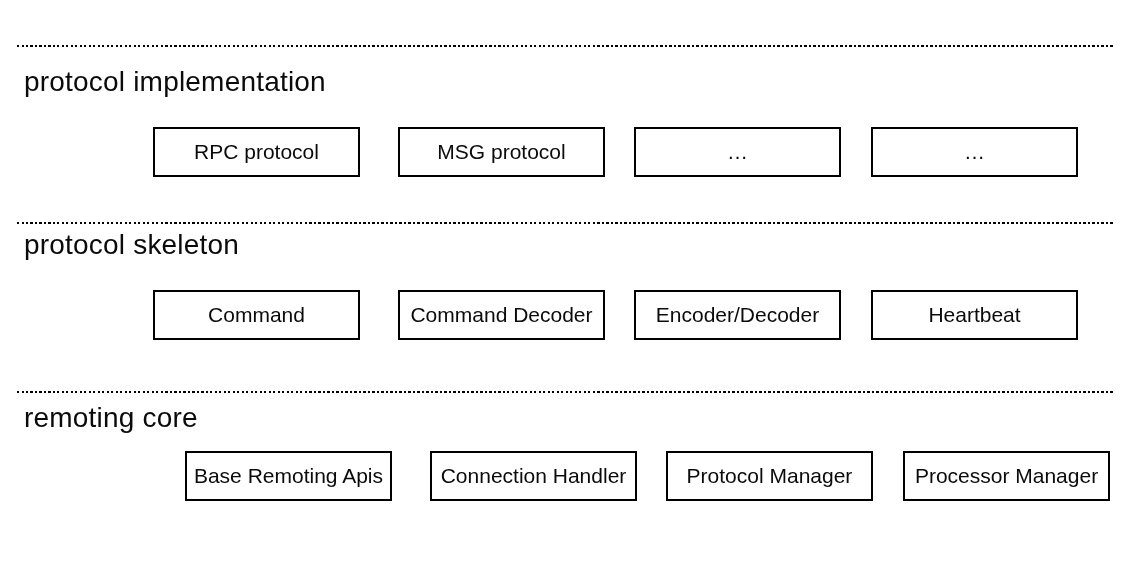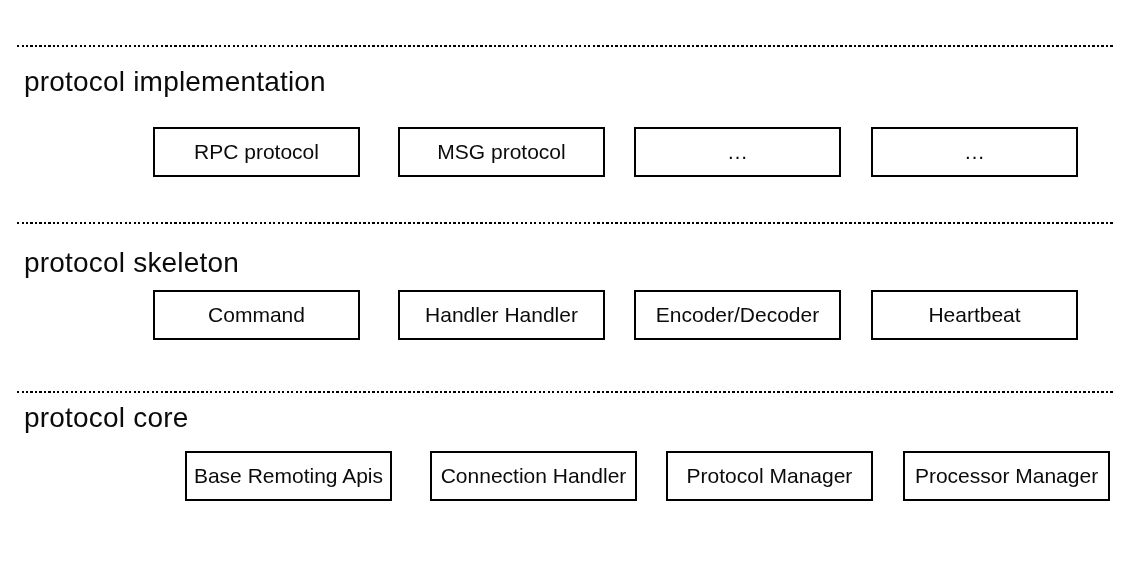--- a/index.html
+++ b/index.html
@@ -67,21 +67,21 @@
     font-size: 21px;
     line-height: 24px;
     color: var(--text);
     white-space: nowrap;
   }
   
   .divider-1 { top: 45px; }
   .title-1   { top: 66px; }
   .row-1     { top: 127px; }
   .divider-2 { top: 222px; }
-  .title-2   { top: 247px; text-align: right; }
+  .title-2   { top: 229px; text-align: right; }
   .row-2     { top: 290px; text-align: right; }
   .divider-3 { top: 391px; }
   .title-3   { top: 402px; }
   .row-3     { top: 451px; margin-left: 32px; }
 </style>
 </head>
 <body>
 
 <div class="canvas">
 
@@ -102,32 +102,32 @@
     </div>
   </div>
 
   <div class="divider divider-2"></div>
   <div class="section-title title-2">protocol skeleton</div>
   <div class="box-row row-2">
     <div class="box">
       <span class="box-label">Command</span>
     </div>
     <div class="box">
-      <span class="box-label">Handler Handler</span>
+      <span class="box-label">Command Decoder</span>
     </div>
     <div class="box">
       <span class="box-label">Encoder/Decoder</span>
     </div>
     <div class="box">
       <span class="box-label">Heartbeat</span>
     </div>
   </div>
 
   <div class="divider divider-3"></div>
-  <div class="section-title title-3">protocol core</div>
+  <div class="section-title title-3">remoting core</div>
   <div class="box-row row-3">
     <div class="box">
       <span class="box-label">Base Remoting Apis</span>
     </div>
     <div class="box">
       <span class="box-label">Connection Handler</span>
     </div>
     <div class="box">
       <span class="box-label">Protocol Manager</span>
     </div>

